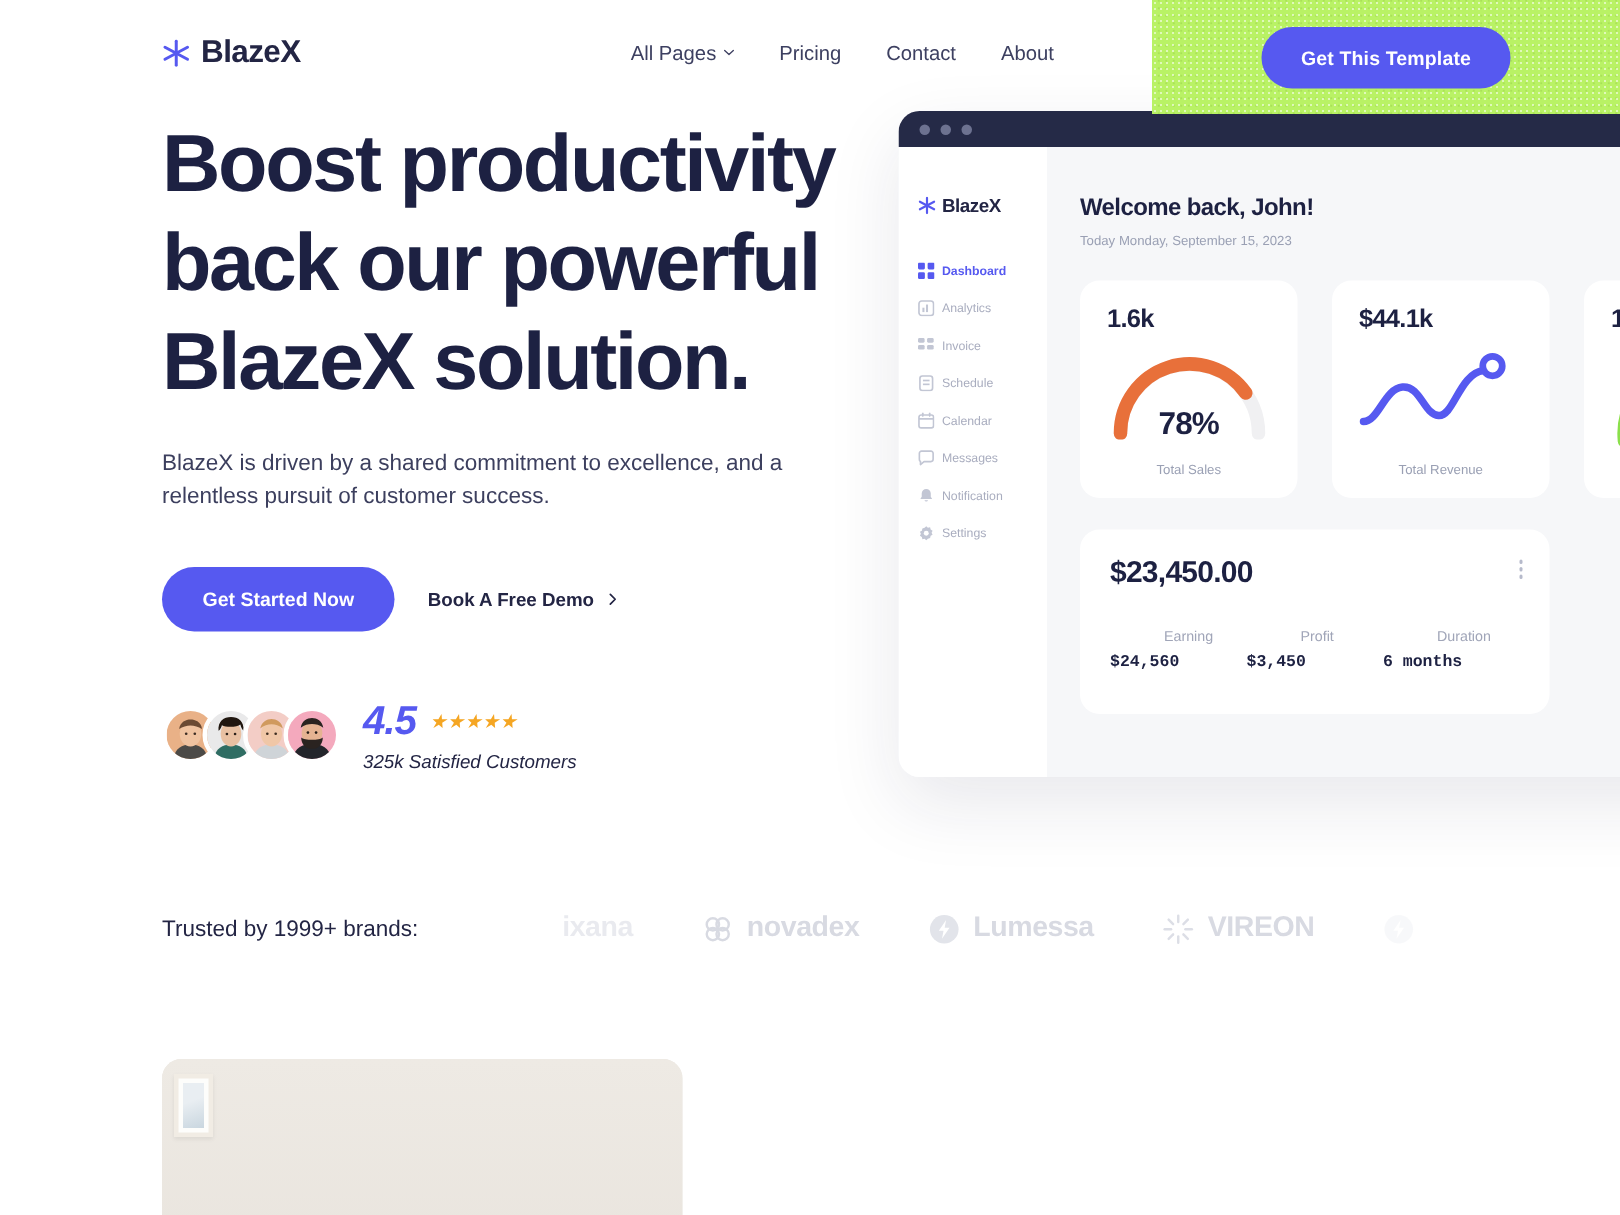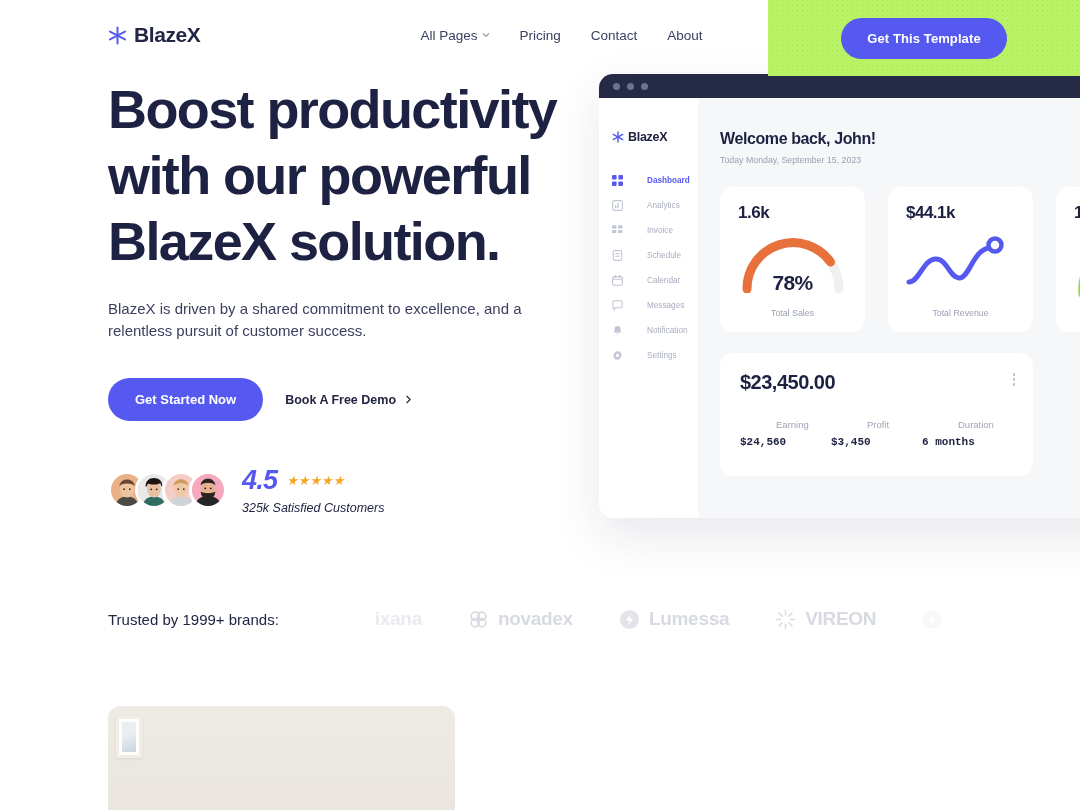--- a/index.html
+++ b/index.html
@@ -98,21 +98,21 @@
   }
   .dot { width: 7px; height: 7px; border-radius: 50%; background: #6d7290; }
   .dash-body { display: flex; height: 420px; }
   .dash-side {
     width: 99px; background: #fff; padding: 32px 0 0 13px; flex: 0 0 auto;
   }
   .dash-brand { display: flex; align-items: center; gap: 4px; margin-bottom: 31px; }
   .dash-brand-mark { width: 12px; height: 12px; display: block; }
   .dash-brand-name { font-size: 12.5px; font-weight: bold; color: #232544; letter-spacing: -.3px; }
   .side-item {
-    display: flex; align-items: center; gap: 24px; margin-bottom: 14px;
+    display: flex; align-items: center; gap: 5px; margin-bottom: 14px;
     font-size: 8.2px; color: #a9adbf; cursor: pointer; font-weight: 500;
   }
   .side-item.active { color: #5659f0; font-weight: bold; }
   .side-ico { width: 11px; height: 11px; display: block; flex: 0 0 auto; }
   .dash-main { flex: 1; padding: 32px 0 0 22px; min-width: 0; }
   .dash-welcome { font-size: 16px; font-weight: bold; color: #1d2142; letter-spacing: -.4px; }
   .dash-date { margin-top: 7px; font-size: 8.8px; color: #9aa0b4; }
 
   .cards-row { display: flex; gap: 23px; margin-top: 22px; }
   .stat-card {
@@ -203,21 +203,21 @@
       <div class="nav-link">
         <span>Contact</span>
       </div>
       <div class="nav-link">
         <span>About</span>
       </div>
     </div>
   </div>
 
   <div class="hero-copy">
-    <h1 class="hero-title">Boost productivity with our powerful BlazeX solution.</h1>
+    <h1 class="hero-title">Boost productivity back our powerful BlazeX solution.</h1>
     <p class="hero-sub">BlazeX is driven by a shared commitment to excellence, and a relentless pursuit of customer success.</p>
 
     <div class="cta-row">
       <button class="btn-primary">Get Started Now</button>
       <div class="btn-text">
         <span>Book A Free Demo</span>
         <span>
           <svg class="arrow" viewBox="0 0 10 10">
               <path d="M3.2 1.4 6.8 5 3.2 8.6" fill="none" stroke="#232544" stroke-width="1.3" stroke-linecap="round" stroke-linejoin="round"></path>
             </svg>

